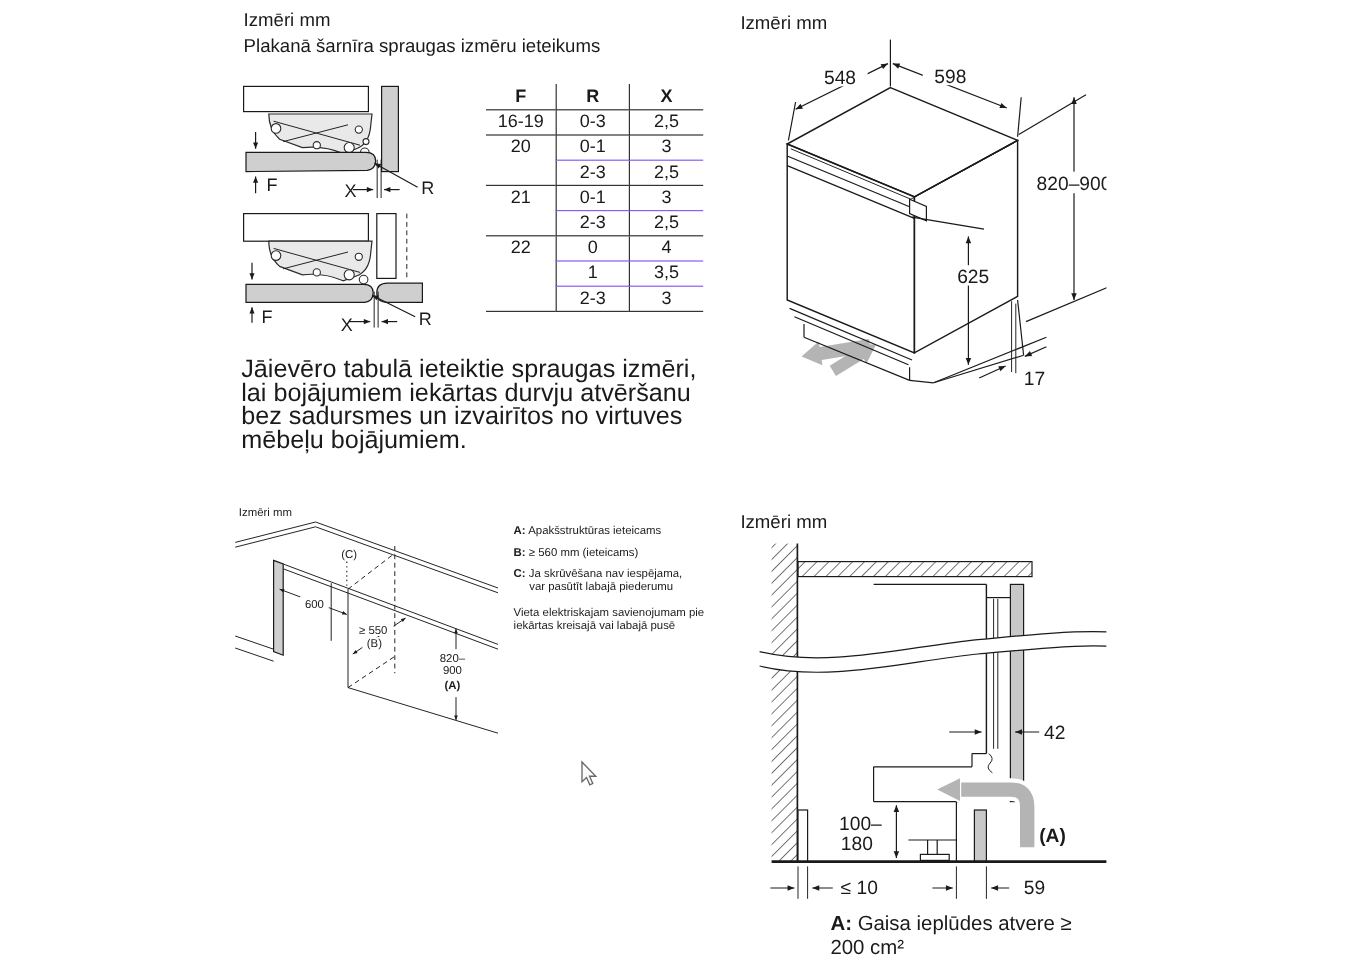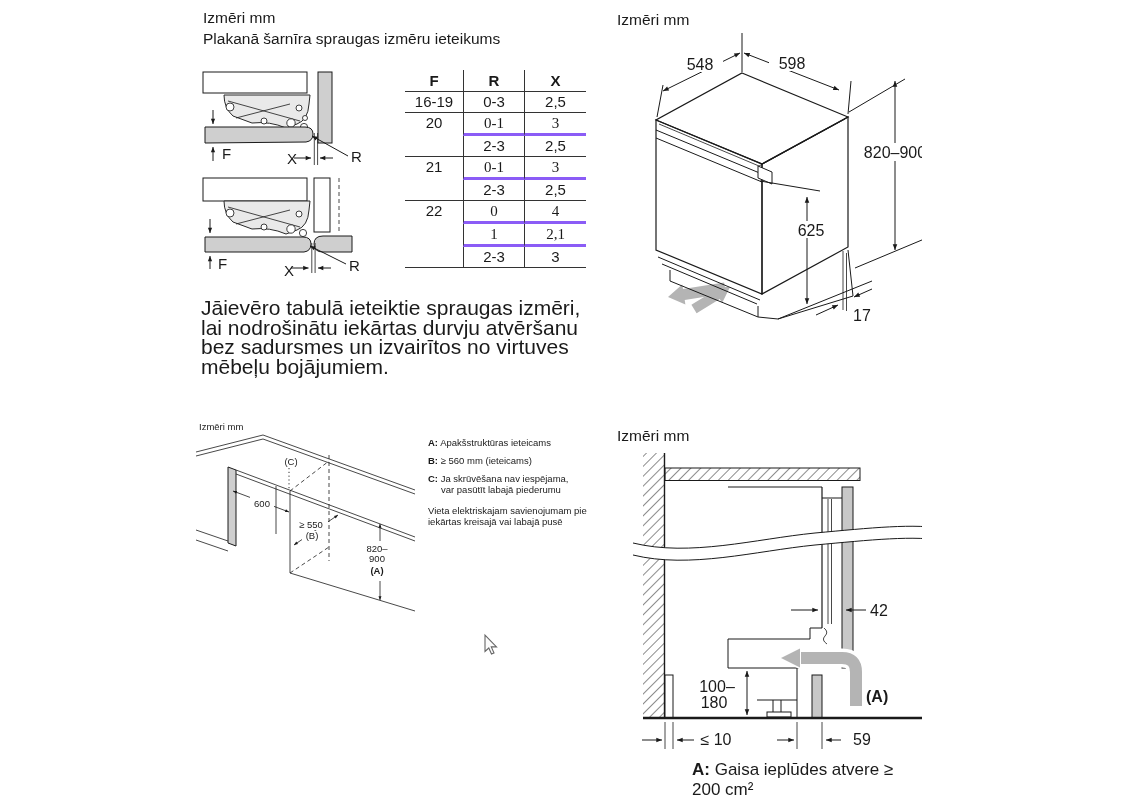--- a/index.html
+++ b/index.html
@@ -8,21 +8,21 @@
   .abs{position:absolute;}
   .h1{font-size:15.5px;line-height:20px;white-space:nowrap;}
   .note{font-size:21px;line-height:19.5px;white-space:nowrap;}
   
   .frx{left:405px;top:70px;width:181px;font-size:15px;}
   .frx .row{display:grid;grid-template-columns:58px 61px 62px;}
   .frx .cell{height:20px;line-height:20px;text-align:center;}
   .frx .hed .cell{height:21px;line-height:21px;font-weight:bold;}
   .frx .c2,.frx .c3{border-left:1px solid #333;}
   .frx .full .cell{border-bottom:1px solid #333;}
-  .frx .part .c2,.frx .part .c3{border-bottom:3px solid #8b5cf6;font-family:Liberation Serif, serif;}
+  .frx .part .c2,.frx .part .c3{border-bottom:1px solid #8b5cf6;}
   
   .legend{left:428px;top:438px;width:190px;font-size:9.5px;line-height:10.5px;}
   .legend .item{margin-bottom:7.5px;}
   .legend .lbl{font-weight:bold;}
   .legend .ind{padding-left:13px;}
   .legend .note2{margin-top:11px;}
   .caption{left:652px;top:760px;font-size:17px;margin-left:40px;}
   .caption b{font-weight:bold;}
   svg{position:absolute;overflow:visible;}
   svg text{font-family:"Liberation Sans",sans-serif;fill:#1a1a1a;}
@@ -141,32 +141,32 @@
       <div class="cell c3">2,5</div>
     </div>
     <div class="row part">
       <div class="cell c1">22</div>
       <div class="cell c2">0</div>
       <div class="cell c3">4</div>
     </div>
     <div class="row part">
       <div class="cell c1"></div>
       <div class="cell c2">1</div>
-      <div class="cell c3">2,1</div>
+      <div class="cell c3">3,5</div>
     </div>
     <div class="row full">
       <div class="cell c1"></div>
       <div class="cell c2">2-3</div>
       <div class="cell c3">3</div>
     </div>
   </div>
 
   <div class="abs note" style="left:201px;top:298px">
     <div>Jāievēro tabulā ieteiktie spraugas izmēri,</div>
-    <div>lai nodrošinātu iekārtas durvju atvēršanu</div>
+    <div>lai bojājumiem iekārtas durvju atvēršanu</div>
     <div>bez sadursmes un izvairītos no virtuves</div>
     <div>mēbeļu bojājumiem.</div>
   </div>
 
   <div class="abs h1" style="left:617px;top:10px">Izmēri mm</div>
 
   <svg style="left:615px;top:28px" width="335" height="312" viewBox="615 28 335 312">
     <defs>
       <marker id="mk2" viewBox="0 0 10 10" refX="9.5" refY="5" markerWidth="9" markerHeight="6" orient="auto-start-reverse">
         <path d="M0,1.2 L9.5,5 L0,8.8 Z" fill="#1a1a1a"></path>

